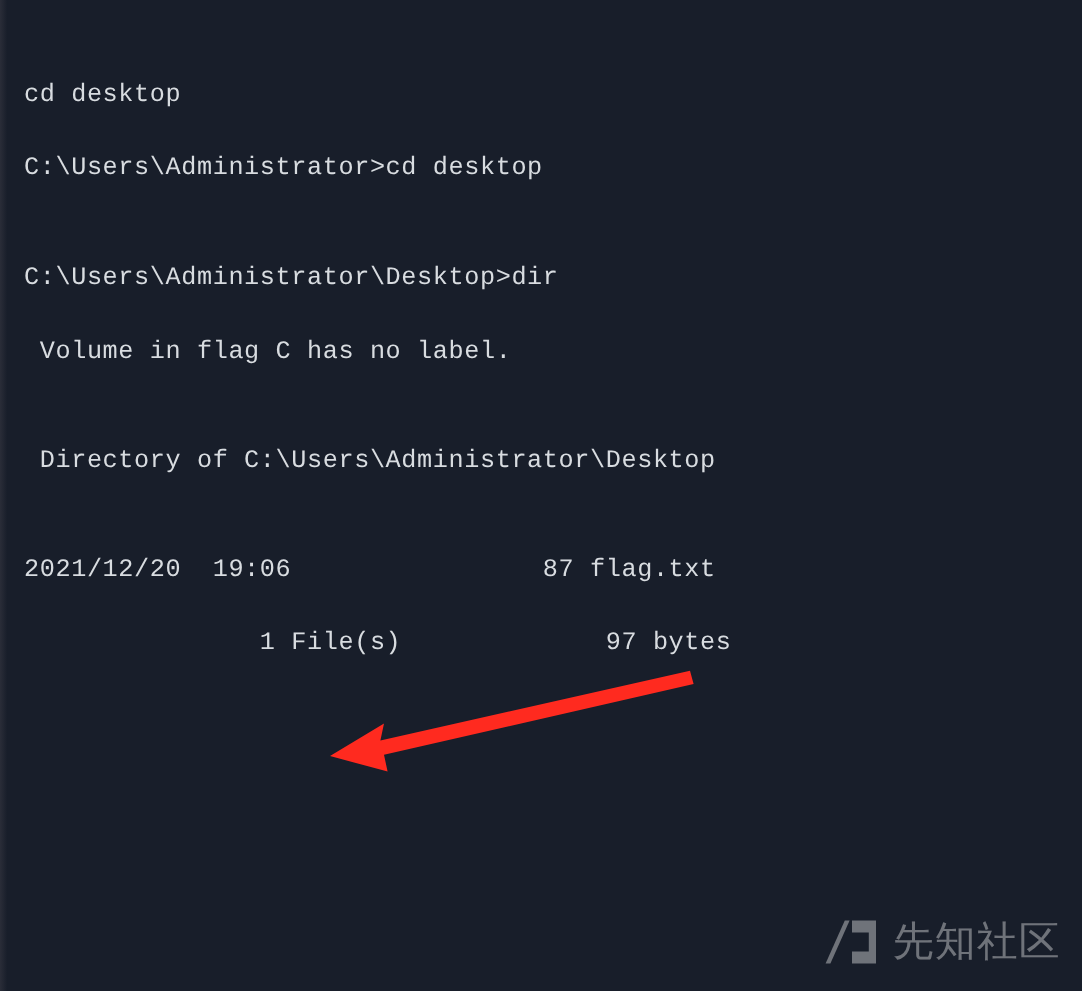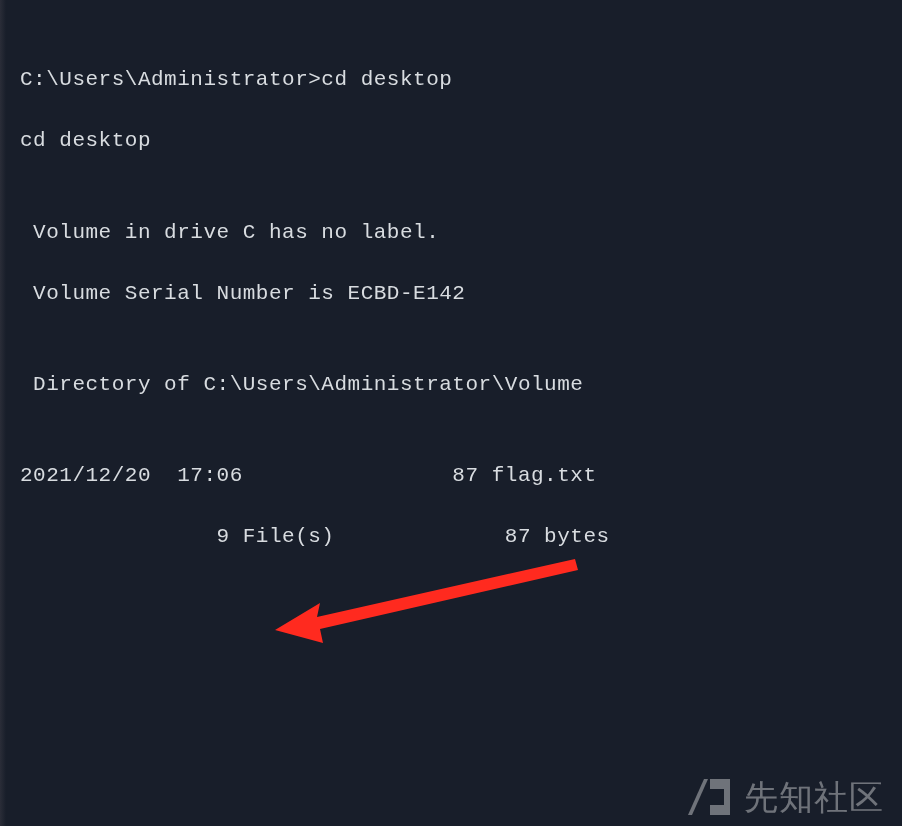--- a/index.html
+++ b/index.html
@@ -31,21 +31,21 @@
       position: absolute;
       left: 275px;
       top: 555px;
       width: 310px;
       height: 95px;
       pointer-events: none;
     }
     .watermark {
       position: absolute;
       right: 18px;
-      bottom: 4px;
+      bottom: 16px;
       display: flex;
       align-items: center;
       gap: 10px;
       opacity: 0.42;
     }
     .watermark-logo {
       width: 50px;
       height: 44px;
     }
     .watermark-text {
@@ -63,30 +63,30 @@
       height: 100%;
       background: linear-gradient(to right, rgba(60,60,70,0.5), transparent);
     }
   </style>
 </head>
 <body>
 
 <div class="top-left-edge"></div>
 
 <div class="terminal">
+<span class="line">cd desktop</span>
 <span class="line">C:\Users\Administrator&gt;cd desktop</span>
-<span class="line">cd desktop</span>
 <span class="line"></span>
-<span class="line"> Volume in drive C has no label.</span>
-<span class="line"> Volume Serial Number is ECBD-E142</span>
+<span class="line">C:\Users\Administrator\Desktop&gt;dir</span>
+<span class="line"> Volume in flag C has no label.</span>
 <span class="line"></span>
-<span class="line"> Directory of C:\Users\Administrator\Volume</span>
+<span class="line"> Directory of C:\Users\Administrator\Desktop</span>
 <span class="line"></span>
-<span class="line">2021/12/20  17:06                87 flag.txt</span>
-<span class="line">               9 File(s)             87 bytes</span>
+<span class="line">2021/12/20  19:06                87 flag.txt</span>
+<span class="line">               1 File(s)             97 bytes</span>
 
 <span class="line"></span>
 
 
 
 <span class="line"></span>
 
 <span class="line"></span>
 
 

